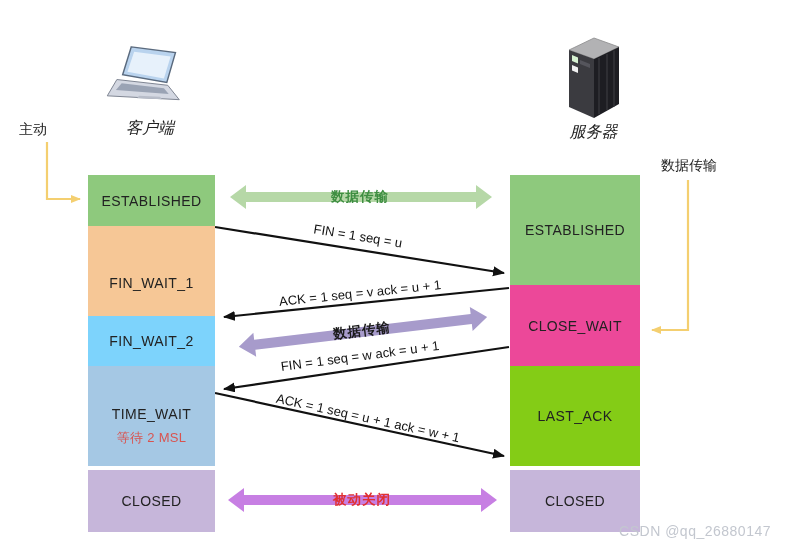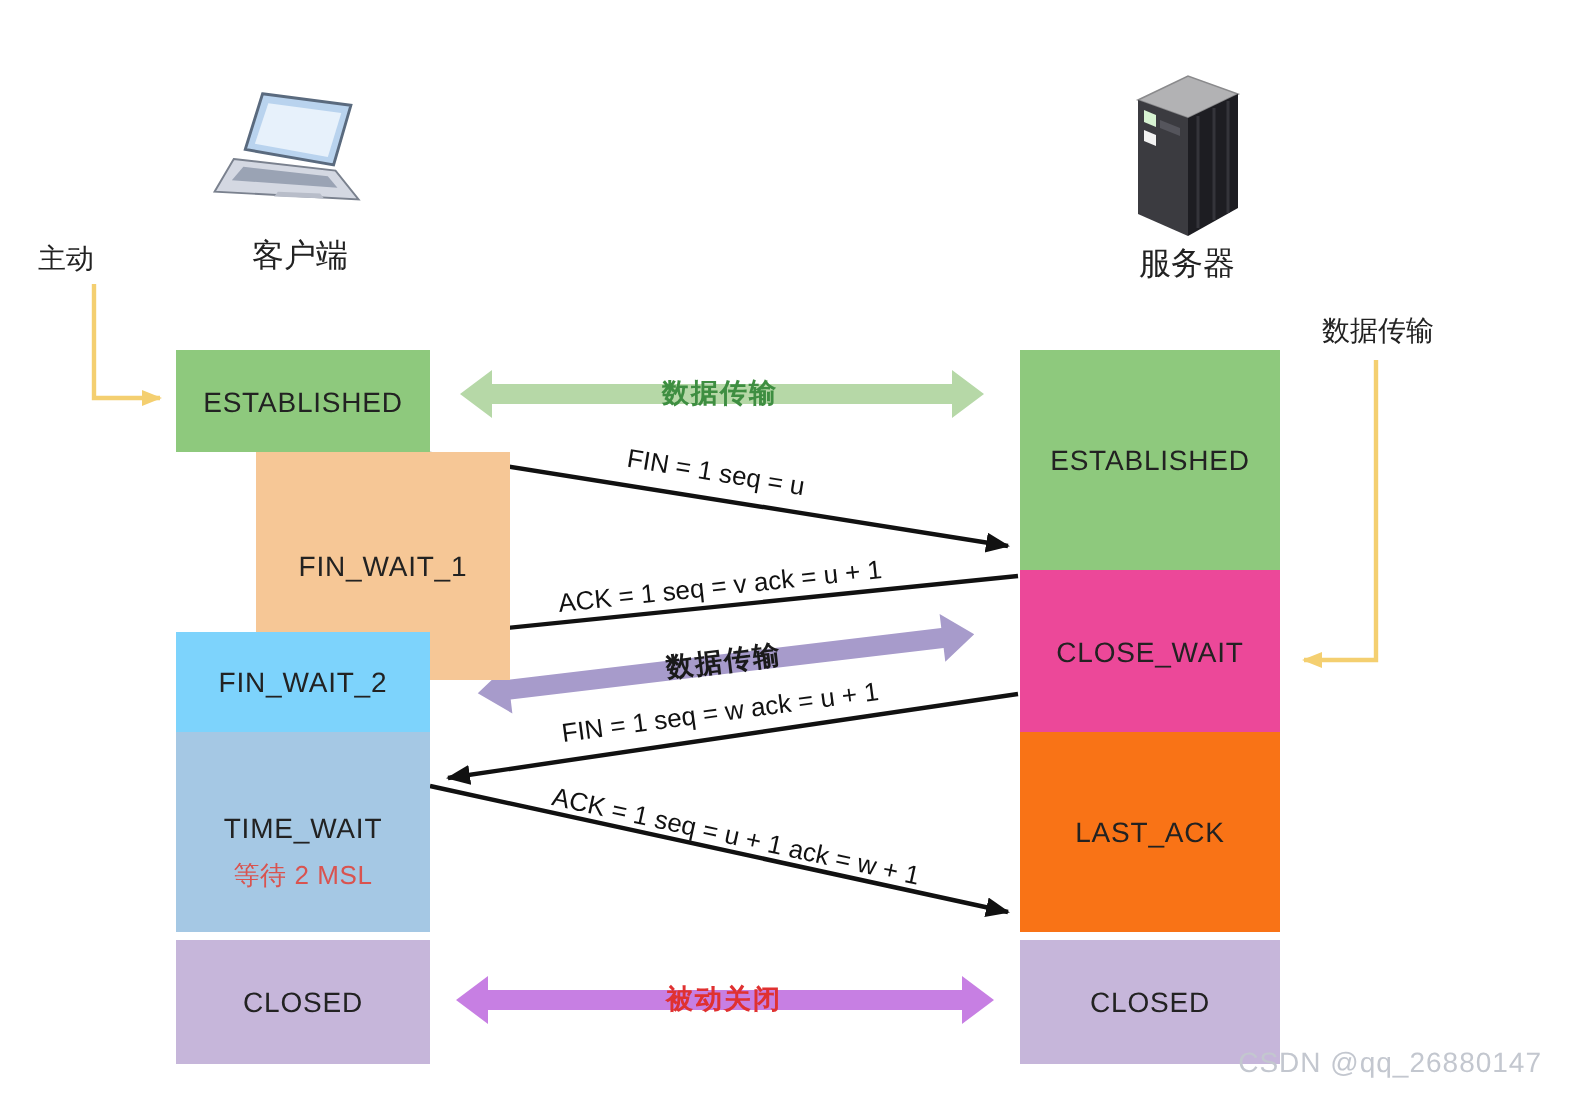--- a/index.html
+++ b/index.html
@@ -2,21 +2,21 @@
 <html><head>
 <meta charset="utf-8">
 <style>
   html,body{margin:0;padding:0;background:#fff;}
   .canvas{
     position:relative;width:785px;height:550px;background:#fff;overflow:hidden;
     font-family:"Liberation Sans","DejaVu Sans",sans-serif;
   }
   .overlay{position:absolute;left:0;top:0;width:785px;height:550px;pointer-events:none;}
   .actor{position:absolute;display:flex;flex-direction:column;align-items:center;}
-  .actor-label{font-size:16px;color:#222;margin-top:2px;}
+  .actor-label{font-size:16px;color:#222;margin-top:2px;font-style:italic;}
   .role-label{position:absolute;font-size:14px;color:#222;white-space:nowrap;}
   .state-box{
     position:absolute;display:flex;flex-direction:column;align-items:center;justify-content:center;
     font-size:14px;color:#222;letter-spacing:.4px;text-align:right;
   }
   .state-note{font-size:13px;margin-top:7px;letter-spacing:.3px;}
   .tw-stack{display:flex;flex-direction:column;align-items:center;transform:translateY(10px);}
   .msg{
     position:absolute;font-size:13px;color:#111;white-space:nowrap;
     transform:translate(-50%,-50%) rotate(var(--r,0deg));
@@ -79,21 +79,21 @@
     </svg>
     <div class="actor-label">服务器</div>
   </div>
 
   <div class="role-label" style="left:19px;top:121px;">主动</div>
   <div class="role-label" style="left:661px;top:157px;">数据传输</div>
 
   <div class="state-box" style="left: 88px; top: 175px; width: 127px; height: 51px; background-color: rgb(142, 201, 125);">
     <span>ESTABLISHED</span>
   </div>
-  <div class="state-box" style="left: 88px; top: 226px; width: 127px; height: 114px; background-color: rgb(246, 199, 150); margin-left: 40px;">
+  <div class="state-box" style="left: 88px; top: 226px; width: 127px; height: 114px; background-color: rgb(246, 199, 150);">
     <span>FIN_WAIT_1</span>
   </div>
   <div class="state-box" style="left: 88px; top: 316px; width: 127px; height: 50px; background-color: #7dd3fc;">
     <span>FIN_WAIT_2</span>
   </div>
   <div class="state-box" style="left: 88px; top: 366px; width: 127px; height: 100px; background-color: rgb(165, 200, 228);">
     <span class="tw-stack">
       <span>TIME_WAIT</span>
       <span class="state-note" style="color: rgb(217, 83, 79);">等待 2 MSL</span>
     </span>
@@ -101,21 +101,21 @@
   <div class="state-box" style="left: 88px; top: 470px; width: 127px; height: 62px; background-color: rgb(198, 182, 218);">
     <span>CLOSED</span>
   </div>
 
   <div class="state-box" style="left: 510px; top: 175px; width: 130px; height: 110px; background-color: rgb(142, 201, 125);">
     <span>ESTABLISHED</span>
   </div>
   <div class="state-box" style="left: 510px; top: 285px; width: 130px; height: 81px; background-color: #ec4899;">
     <span>CLOSE_WAIT</span>
   </div>
-  <div class="state-box" style="left: 510px; top: 366px; width: 130px; height: 100px; background-color: #f97316;">
+  <div class="state-box" style="left: 510px; top: 366px; width: 130px; height: 100px; background-color: #84cc16;">
     <span>LAST_ACK</span>
   </div>
   <div class="state-box" style="left: 510px; top: 470px; width: 130px; height: 62px; background-color: rgb(198, 182, 218);">
     <span>CLOSED</span>
   </div>
 
   <div class="msg band" style="left: 360px; top: 197px; color: rgb(62, 142, 65);">数据传输</div>
 
   <div class="msg" style="left:358px;top:236px;--r:9.3deg;">FIN = 1 seq = u</div>
 

